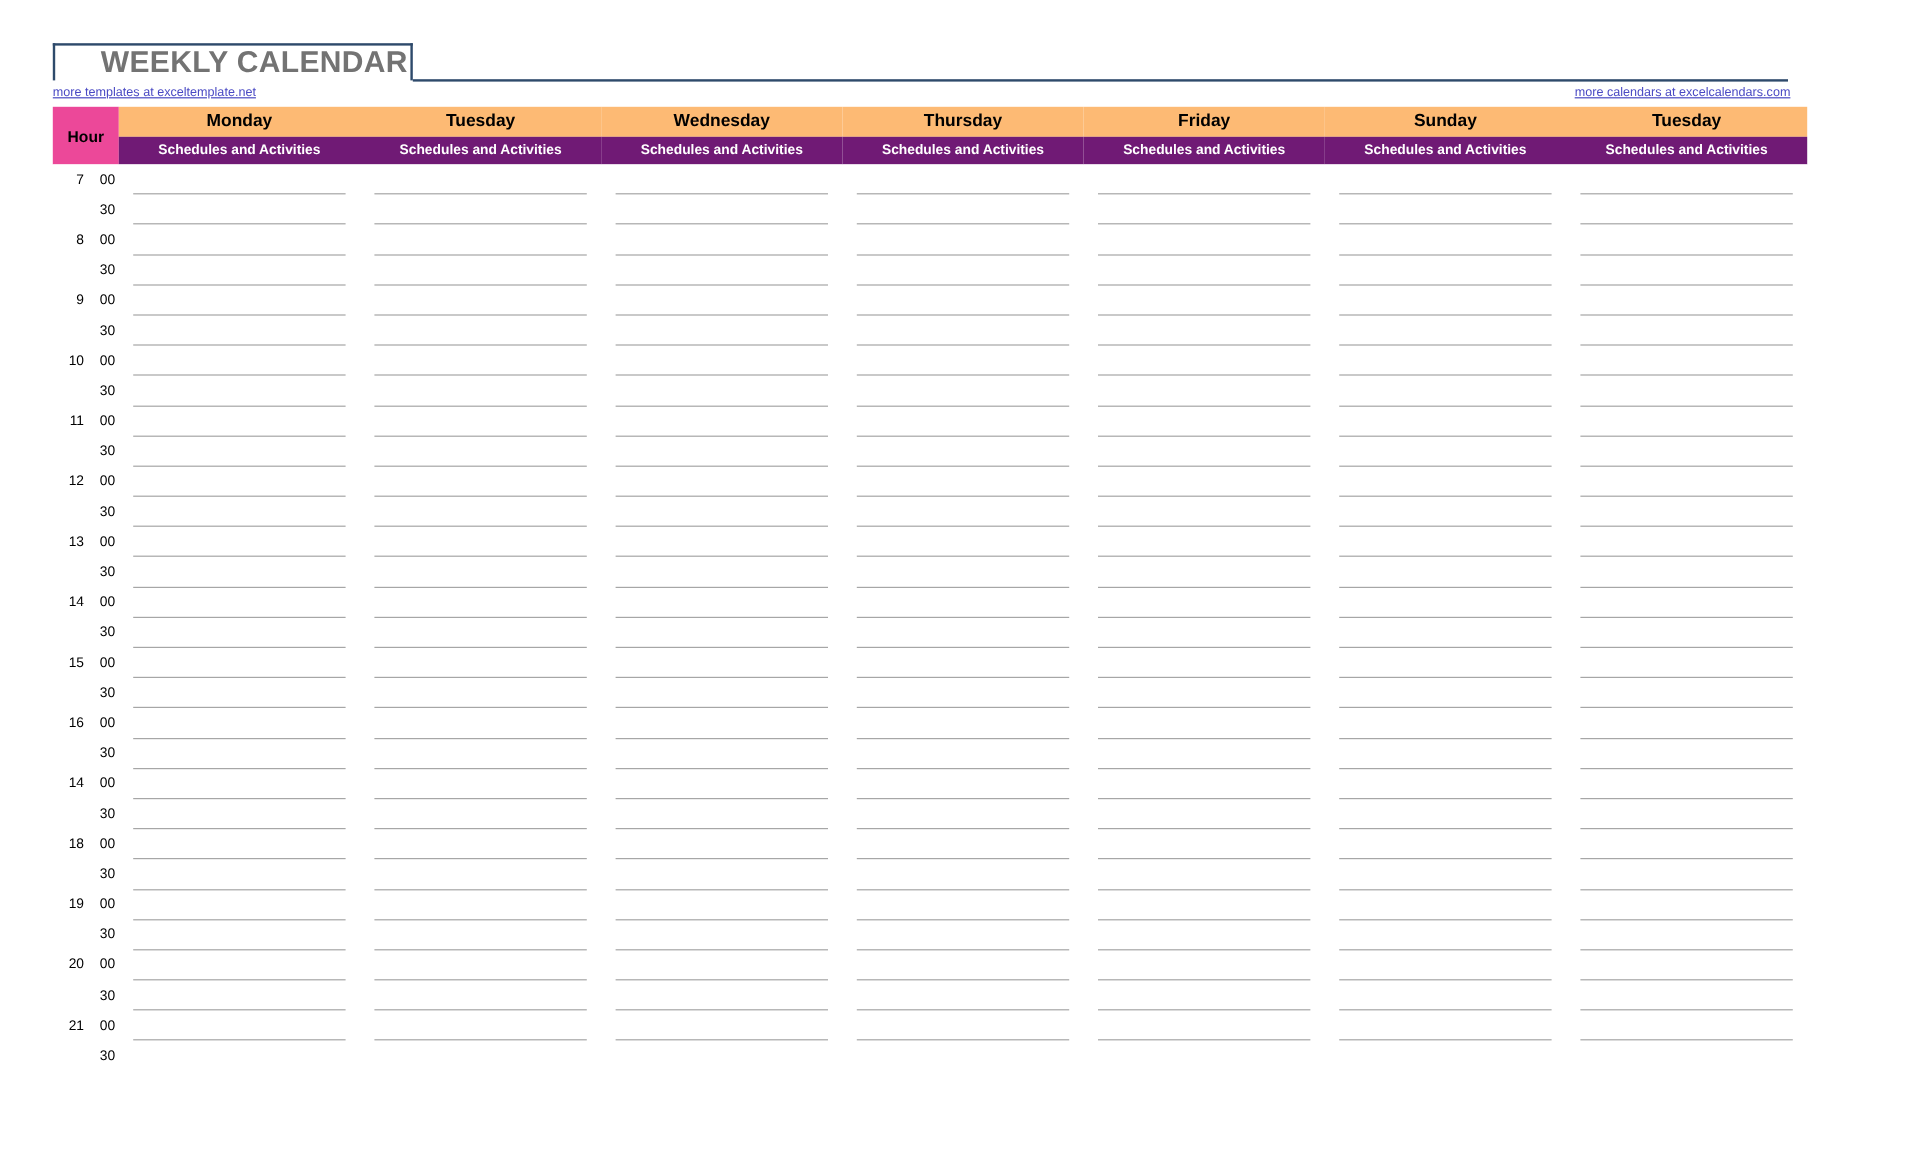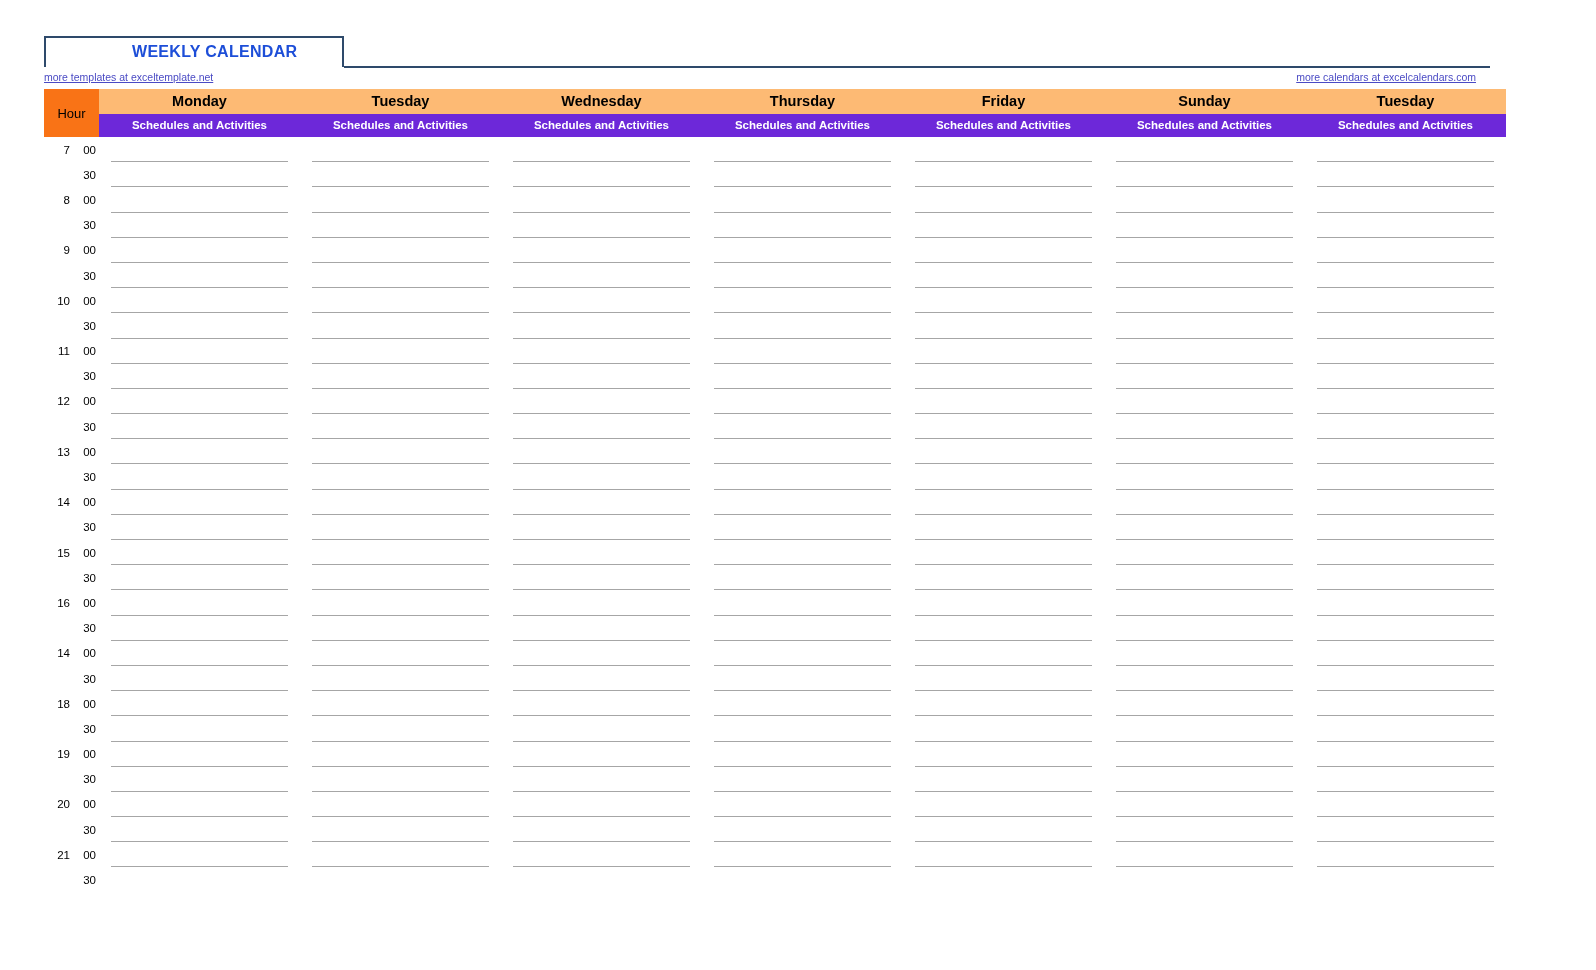--- a/index.html
+++ b/index.html
@@ -32,27 +32,26 @@
     height: 31px;
     border-left: 2px solid #2E4A6B;
     border-right: 2px solid #2E4A6B;
     border-top: 2px solid #2E4A6B;
     box-sizing: border-box;
   }
   #title-text {
     position: absolute;
     left: 40px;
     top: 2px;
-    font-size: 16px;
+    font-size: 25px;
     font-weight: bold;
-    color: #1d4ed8;
+    color: #737373;
     letter-spacing: 0.3px;
     white-space: nowrap;
     line-height: 28px;
-    margin-left: 48px;
   }
   #title-rule {
     position: absolute;
     left: 300px;
     top: 30px;
     width: 1146px;
     height: 0;
     border-top: 2px solid #2E4A6B;
   }
 
@@ -67,21 +66,21 @@
   .tmpl-link {
     position: absolute;
     top: 0;
     font-size: 10.5px;
     color: #4A4AC4;
     text-decoration: underline;
     white-space: nowrap;
     line-height: 13px;
   }
   #link-left { left: 0; }
-  #link-right { right: 16px; }
+  #link-right { right: 0; }
 
   
   #calendar {
     position: absolute;
     left: 44px;
     top: 89px;
     width: 1462px;
     border-collapse: collapse;
     table-layout: fixed;
   }
@@ -89,42 +88,42 @@
     padding: 0;
     margin: 0;
     border: 0;
   }
 
   
   .hour-head {
     width: 55px;
     border: 1px solid #4a4a4a;
     border-right: 1px solid #3a3a3a;
-    background: #f97316;
+    background: #ec4899;
     text-align: center;
     vertical-align: middle;
     font-size: 13px;
-    font-weight: normal;
+    font-weight: bold;
     color: #000;
     height: 48px;
   }
   .day-head {
     border-top: 1px solid #4a4a4a;
     border-left: 1px solid #3a3a3a;
     border-right: 1px solid #3a3a3a;
     background: #fdba74;
     text-align: center;
     vertical-align: middle;
     font-size: 14.5px;
     font-weight: bold;
     color: #000;
     height: 24px;
   }
   .sched-head {
-    background: #6d28d9;
+    background: #701a75;
     color: #ffffff;
     text-align: center;
     vertical-align: middle;
     font-size: 11.5px;
     font-weight: bold;
     height: 23px;
     border-left: 1px solid #16294a;
     border-right: 1px solid #16294a;
     border-bottom: 1px solid #16294a;
   }

